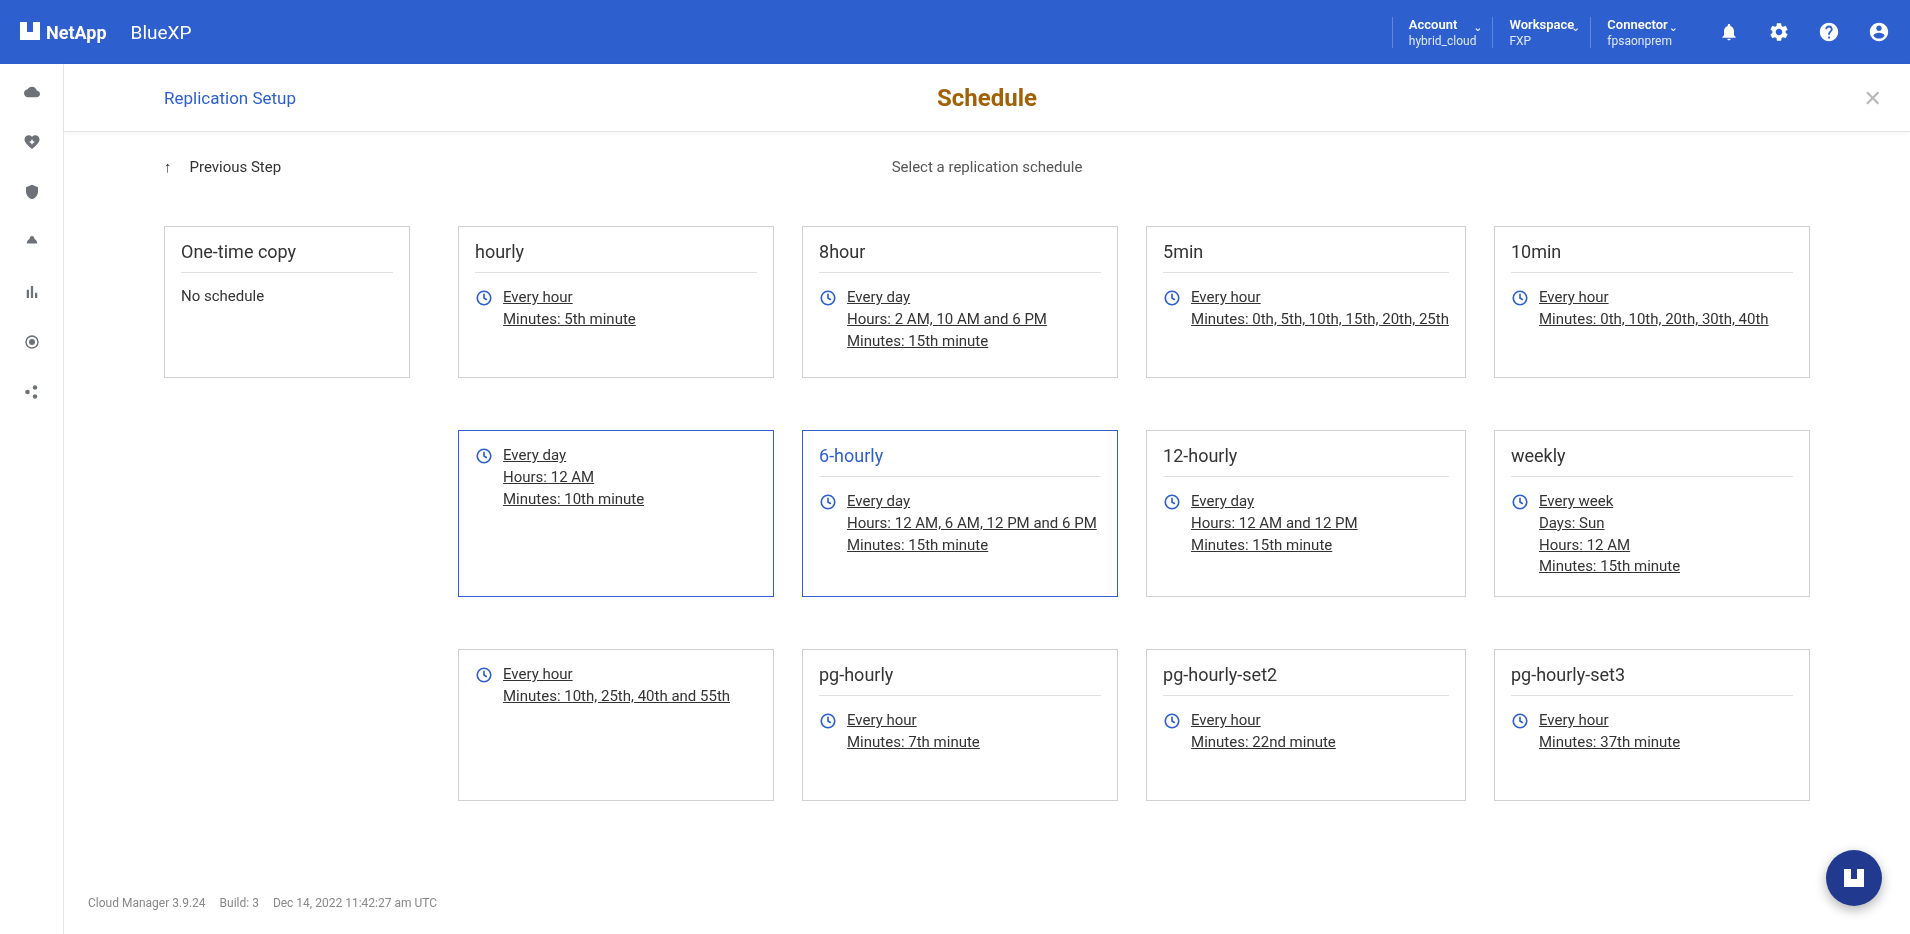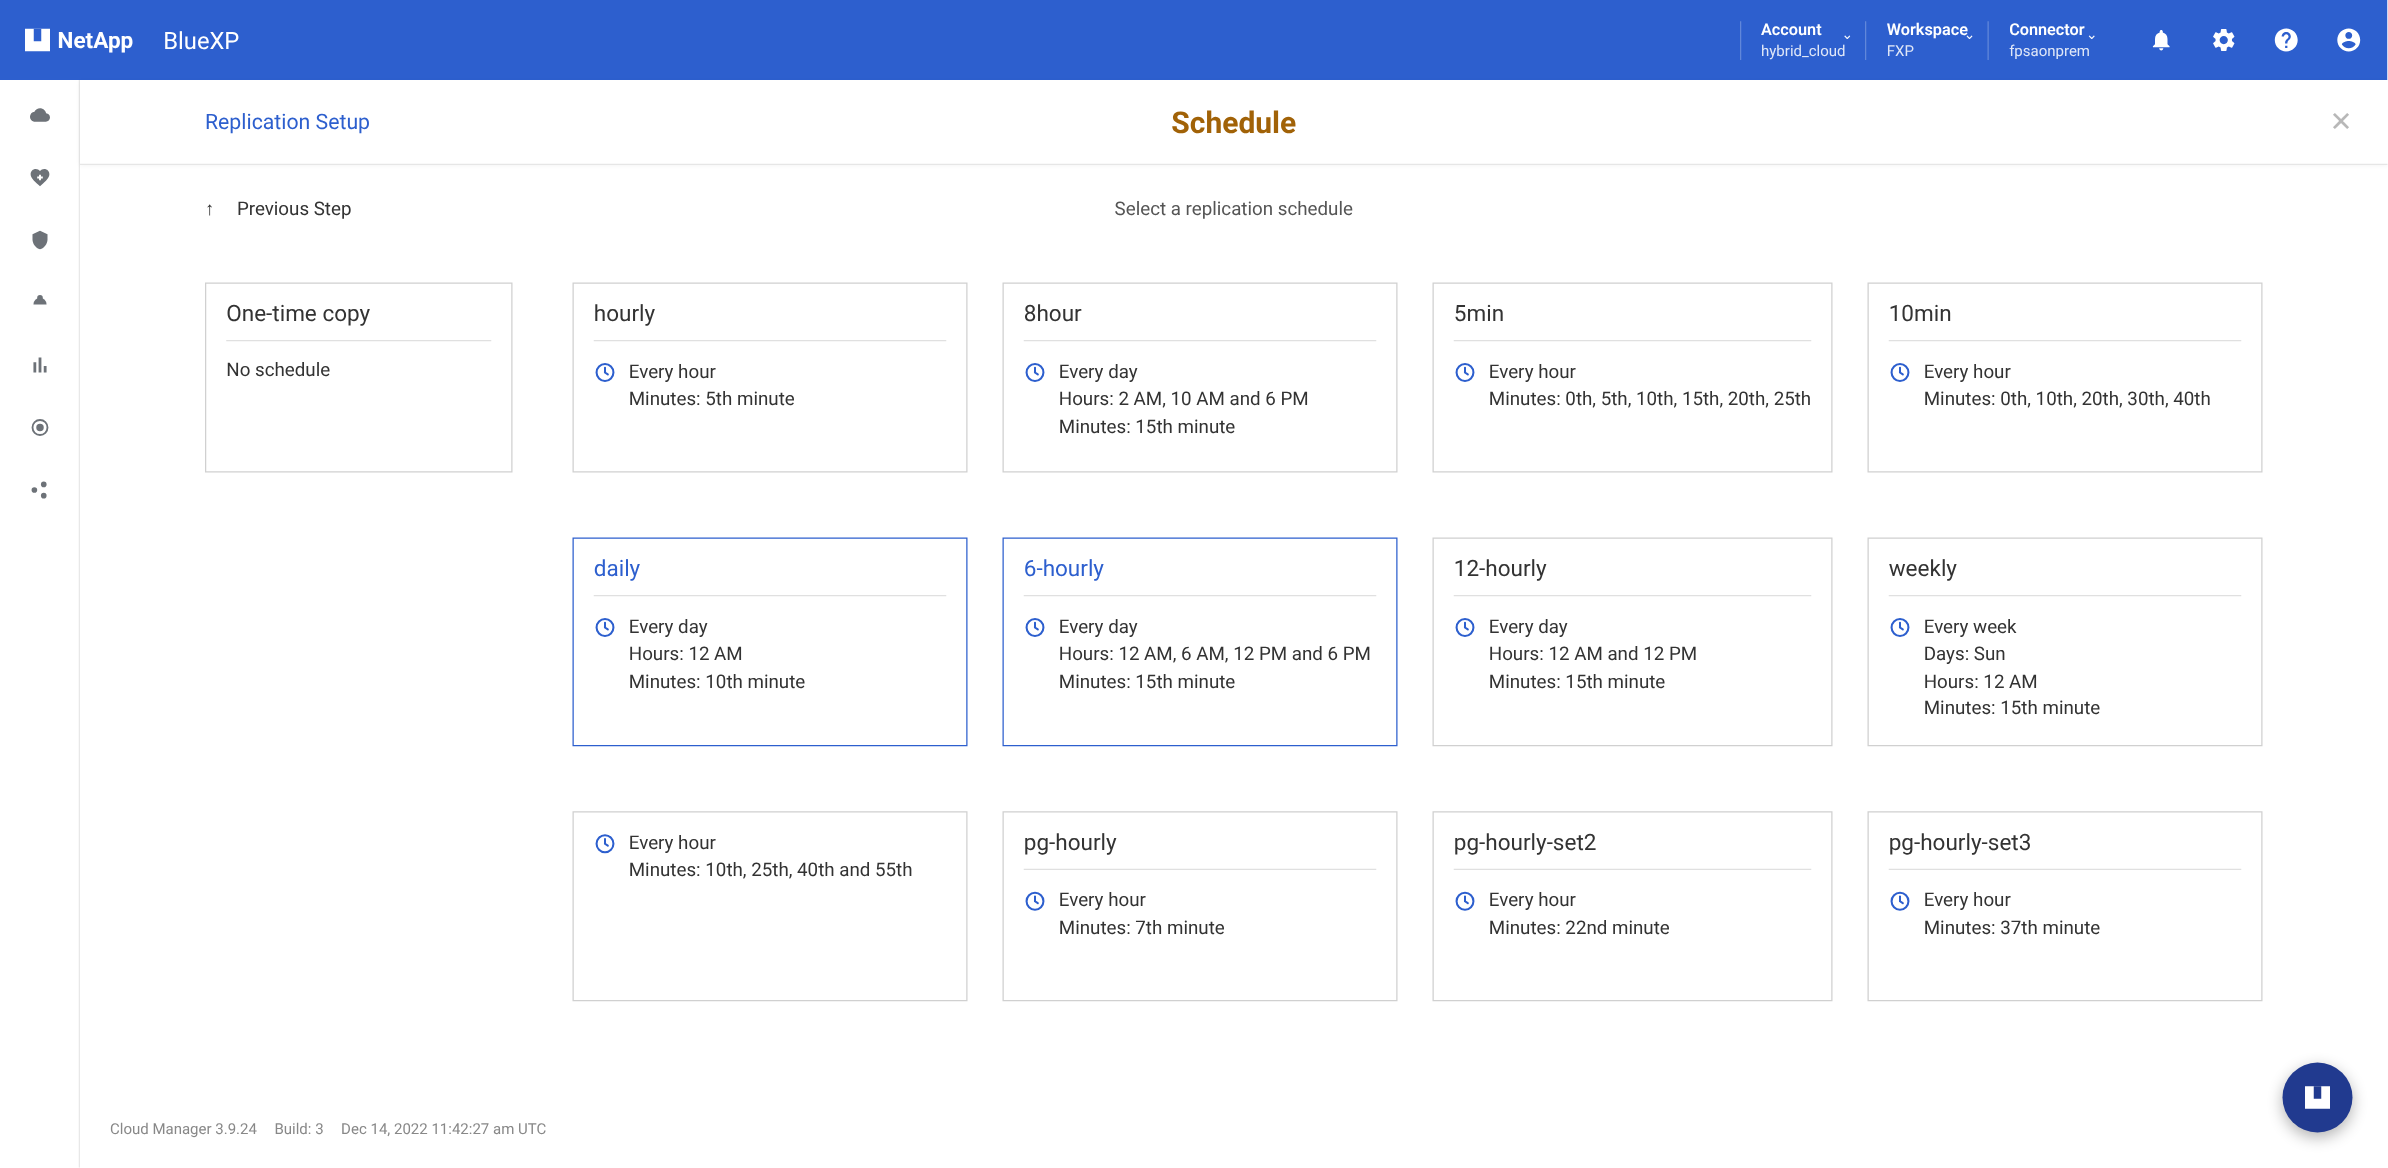--- a/index.html
+++ b/index.html
@@ -21,21 +21,20 @@
   padding: 0 20px;
   color: #fff;
 }
 .logo-wrap {
   display: flex;
   align-items: center;
   gap: 24px;
 }
 .logo-netapp {
   display: flex;
-  align-items: center;
   gap: 6px;
   font-weight: 700;
   font-size: 18px;
 }
 .logo-netapp .n-icon {
   width: 20px;
   height: 18px;
   background: #fff;
   position: relative;
 }
@@ -213,20 +212,21 @@
 .card-title {
   font-size: 18px;
   color: #333;
   padding-bottom: 10px;
   border-bottom: 1px solid #e0e0e0;
   margin-bottom: 14px;
 }
 .card-body {
   display: flex;
   gap: 10px;
+  text-decoration: underline;
 }
 .clock-icon {
   width: 18px;
   height: 18px;
   flex-shrink: 0;
   margin-top: 2px;
 }
 .card-lines {
   font-size: 15px;
   color: #333;
@@ -461,21 +461,20 @@
                   <path d="M12 7v5l3 2" stroke-linecap="round"></path>
                 </svg>
               </div>
               <div class="card-lines">
                 <div>Every hour</div>
                 <div>Minutes: 0th, 10th, 20th, 30th, 40th</div>
               </div>
             </div>
           </div>
           <div class="card selected">
-            <div class="card-title">daily</div>
             <div class="card-body">
               <div class="clock-icon">
                 <svg viewBox="0 0 24 24" width="18" height="18" fill="none" stroke="#2d5fce" stroke-width="2.2">
                   <circle cx="12" cy="12" r="9"></circle>
                   <path d="M12 7v5l3 2" stroke-linecap="round"></path>
                 </svg>
               </div>
               <div class="card-lines">
                 <div>Every day</div>
                 <div>Hours: 12 AM</div>

